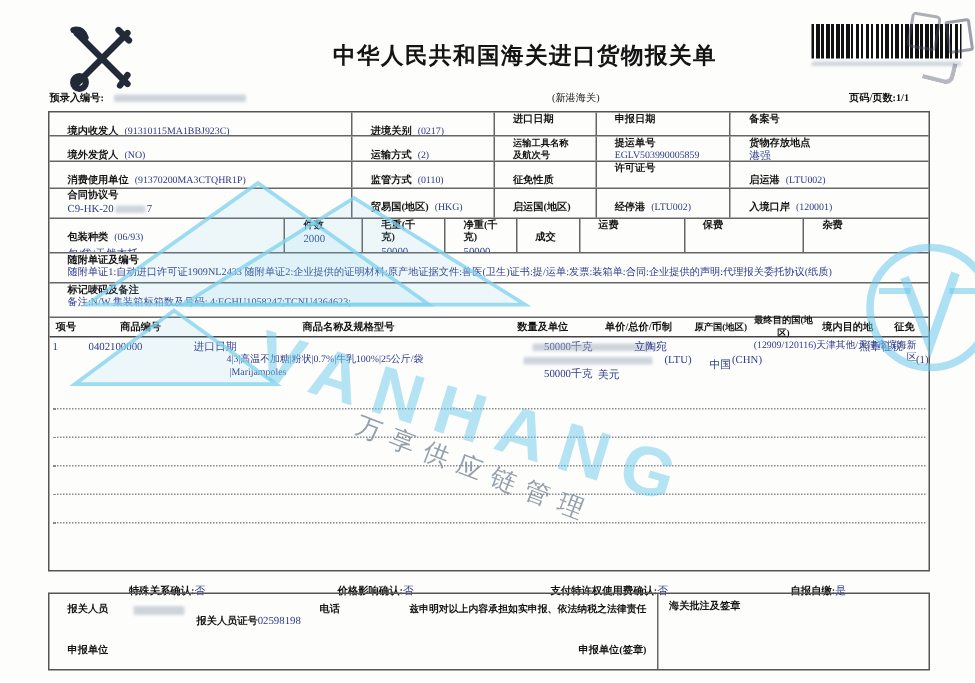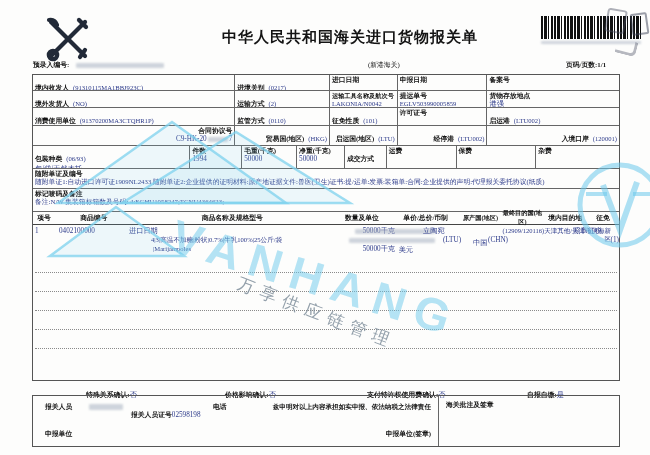--- a/index.html
+++ b/index.html
@@ -5,21 +5,21 @@
   html,body{margin:0;padding:0;background:#fff;}
   .page{position:relative;width:650px;height:455px;background:#fdfdfc;overflow:hidden;
         font-family:"Liberation Serif","DejaVu Serif",serif;color:#141414;}
   .abs{position:absolute;}
   .lbl{font-weight:bold;font-size:6.8px;line-height:1.25;color:#141414;}
   .val{font-size:7.2px;line-height:1.25;color:#2c3a8a;}
   .code{color:#2c3a8a;font-weight:normal;font-size:6.6px;}
   .rb{display:inline-block;background:#a9b3c2;opacity:.55;filter:blur(1.1px);border-radius:1px;vertical-align:middle;}
   .tbl{position:absolute;left:32px;top:74px;width:588px;height:307px;border:1px solid #555;box-sizing:border-box;background:transparent;}
   .row{display:flex;border-bottom:1px solid #666;box-sizing:border-box;}
-  .cell{box-sizing:border-box;border-right:1px solid #666;padding:1px 2px;overflow:hidden;}
+  .cell{box-sizing:border-box;border-right:1px solid #666;padding:1px 12px;overflow:hidden;}
   .cell:last-child{border-right:none;}
   .ghead{display:flex;border-bottom:1px solid #444;box-sizing:border-box;align-items:center;}
   .gh{font-weight:bold;font-size:6.8px;text-align:center;box-sizing:border-box;}
   .gbody{position:relative;box-sizing:border-box;}
   .dot{position:absolute;left:2px;right:2px;border-top:1px dotted #8a8a8a;height:0;}
   .title{font-weight:bold;font-size:15px;letter-spacing:1px;text-align:center;}
   .tiny{font-size:6.8px;font-weight:bold;}
   .barcode{background:repeating-linear-gradient(90deg,#111 0px,#111 1.6px,#fff 1.6px,#fff 3.1px,#111 3.1px,#111 5.6px,#fff 5.6px,#fff 6.6px);}
   .wm{pointer-events:none;}
   .confirm-lbl{font-weight:bold;font-size:6.9px;}
@@ -119,21 +119,21 @@
       </div>
       <div class="cell" style="width:90px;">
         <div class="lbl">许可证号</div>
       </div>
       <div class="cell" style="width:132px;">
         <div><span class="lbl">启运港</span> <span class="code">(LTU002)</span></div>
 
       </div>
     </div>
 
-    <div class="row" style="height:20px;text-align:right;">
+    <div class="row" style="height:20px;">
       <div class="cell" style="width:203px;">
         <div class="lbl">合同协议号</div>
         <div class="val"><span>C9-HK-20</span><span class="rb" style="width:20px;height:5px;margin:0 1px;"></span><span>7</span></div>
       </div>
       <div class="cell" style="width:95px;">
         <div><span class="lbl">贸易国(地区)</span> <span class="code">(HKG)</span></div>
 
       </div>
       <div class="cell" style="width:68px;">
         <div><span class="lbl">启运国(地区)</span> <span class="code">(LTU)</span></div>
@@ -149,21 +149,21 @@
       </div>
     </div>
 
     <div class="row" style="height:23px;">
       <div class="cell" style="width:158px;">
         <div><span class="lbl">包装种类</span> <span class="code">(06/93)</span></div>
         <div class="val">包/袋/天然木托</div>
       </div>
       <div class="cell" style="width:52px;">
         <div class="lbl">件数</div>
-        <div class="val">1994</div>
+        <div class="val">2000</div>
       </div>
       <div class="cell" style="width:55px;">
         <div class="lbl">毛重(千克)</div>
         <div class="val">50000</div>
       </div>
       <div class="cell" style="width:48px;">
         <div class="lbl">净重(千克)</div>
         <div class="val">50000</div>
       </div>
       <div class="cell" style="width:42px;">

